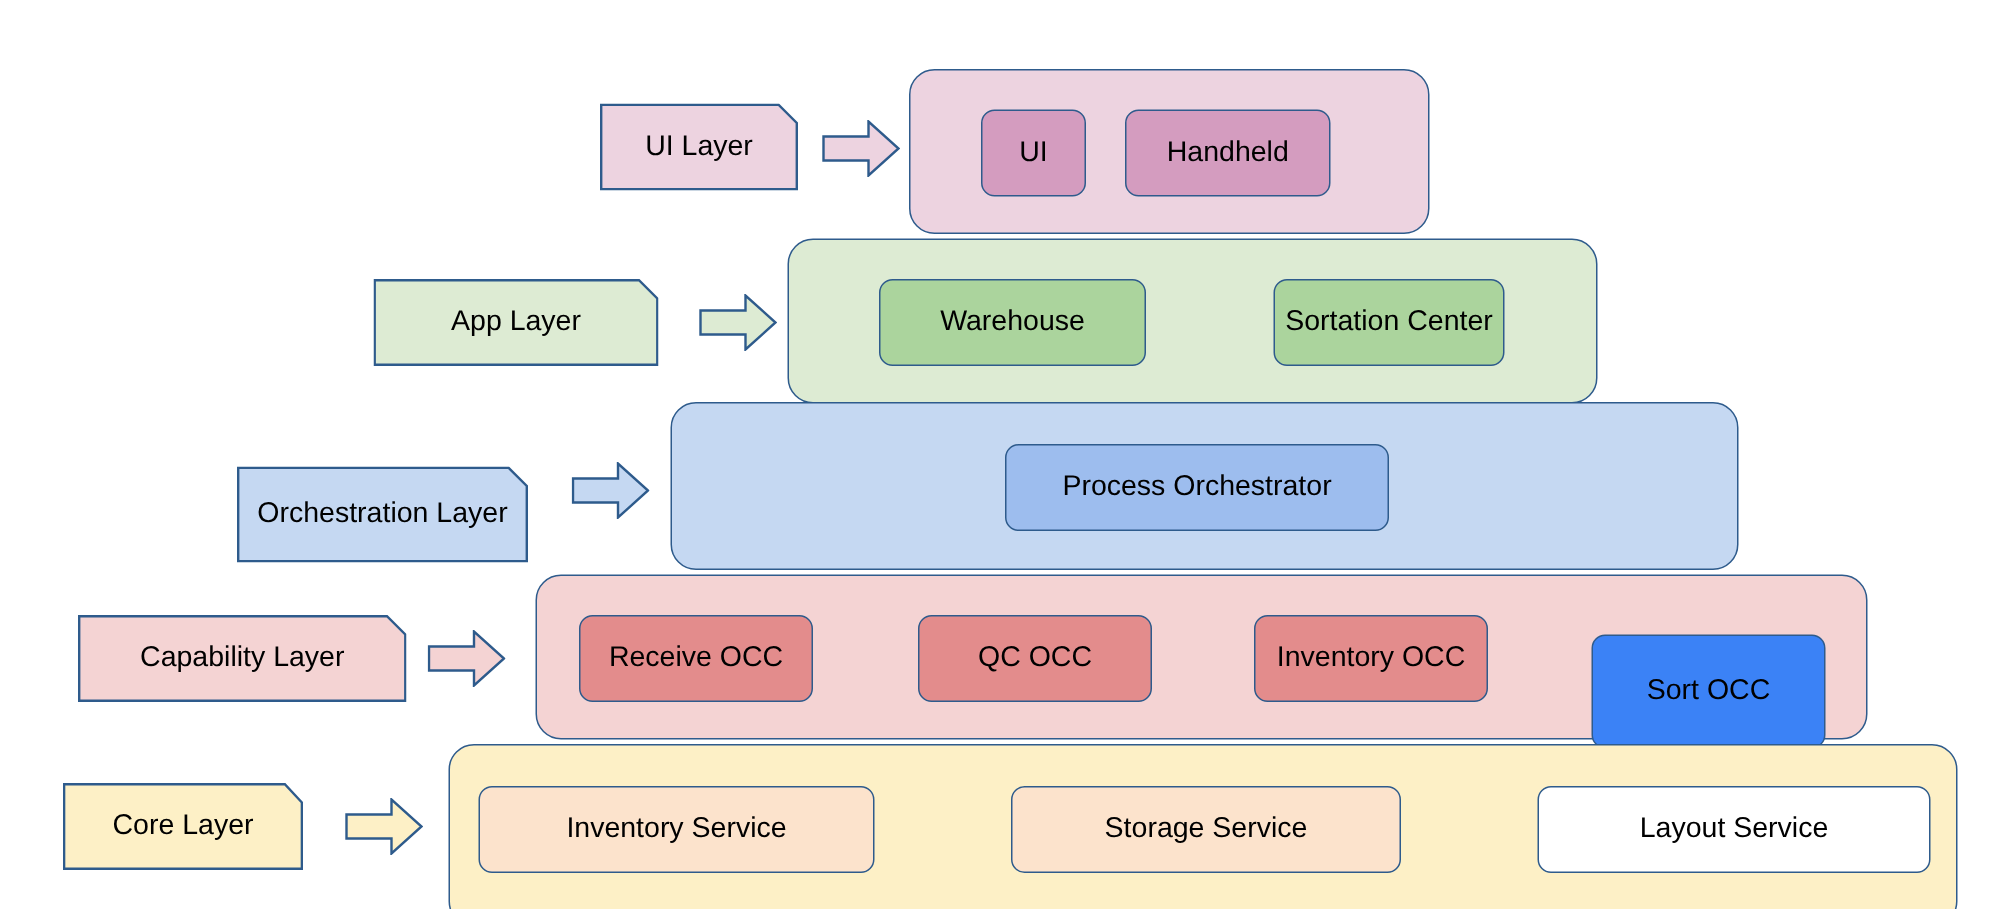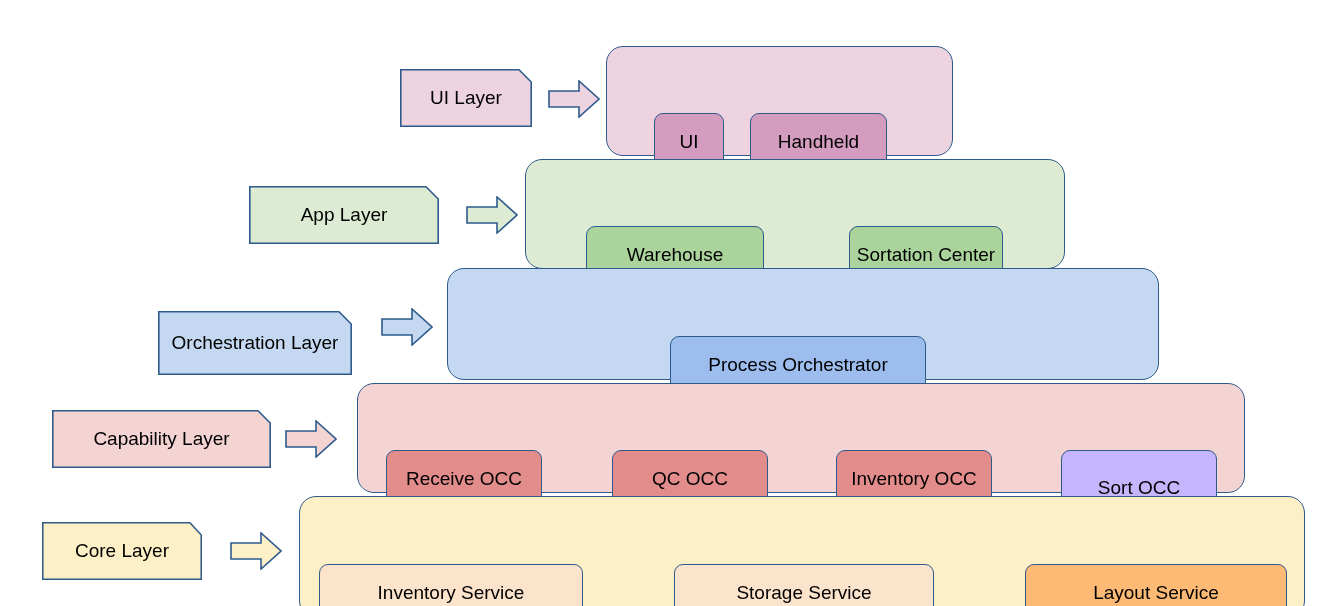--- a/index.html
+++ b/index.html
@@ -33,21 +33,20 @@
     border: 1.6px solid #2E5B8C;
     border-radius: 9px;
     display: flex;
     align-items: center;
     justify-content: center;
     text-align: center;
     color: #000000;
     font-size: 19px;
     line-height: 1.18;
     padding: 2px 6px;
-    margin-top: 40px;
   }
 
   
   .label-tag {
     position: absolute;
     box-sizing: border-box;
     display: flex;
     align-items: center;
     justify-content: center;
     color: #000000;
@@ -158,21 +157,21 @@
   <div class="layer-band" style="left:357px; top:383px; width:888px; height:110px; background:#F4D3D3;">
     <div class="inner-box" style="left:28px; top:26px; width:156px; height:58px; background:#E38C8C;">
       <span>Receive OCC</span>
     </div>
     <div class="inner-box" style="left:254px; top:26px; width:156px; height:58px; background:#E38C8C;">
       <span>QC OCC</span>
     </div>
     <div class="inner-box" style="left:478px; top:26px; width:156px; height:58px; background:#E38C8C;">
       <span>Inventory OCC</span>
     </div>
-    <div class="inner-box" style="left:703px; top:26px; width:156px; height:76px; background:#c4b5fd;">
+    <div class="inner-box" style="left:703px; top:39px; width:156px; height:76px; background:#3b82f6;">
       <span>Sort OCC</span>
     </div>
   </div>
 
   <div class="label-tag" style="left:42px; top:522px; width:160px; height:58px;">
     <svg class="tag-svg" viewBox="0 0 172 58" preserveAspectRatio="none">
       <path d="M0.8 0.8 H159 L171.2 13 V57.2 H0.8 Z" fill="#FDF0C6" stroke="#2E5B8C" stroke-width="1.6" vector-effect="non-scaling-stroke"></path>
     </svg>
     <span class="tag-text">Core Layer</span>
   </div>
@@ -183,18 +182,18 @@
     </svg>
   </div>
 
   <div class="layer-band" style="left:299px; top:496px; width:1006px; height:122px; background:#FDF0C6;">
     <div class="inner-box" style="left:19px; top:27px; width:264px; height:58px; background:#FCE3CC;">
       <span>Inventory Service</span>
     </div>
     <div class="inner-box" style="left:374px; top:27px; width:260px; height:58px; background:#FCE3CC;">
       <span>Storage Service</span>
     </div>
-    <div class="inner-box" style="left:725px; top:27px; width:262px; height:58px; background:#fdba74;">
+    <div class="inner-box" style="left:725px; top:27px; width:262px; height:58px; background:#ffffff;">
       <span>Layout Service</span>
     </div>
   </div>
 
 </div>
 
 </body></html>

